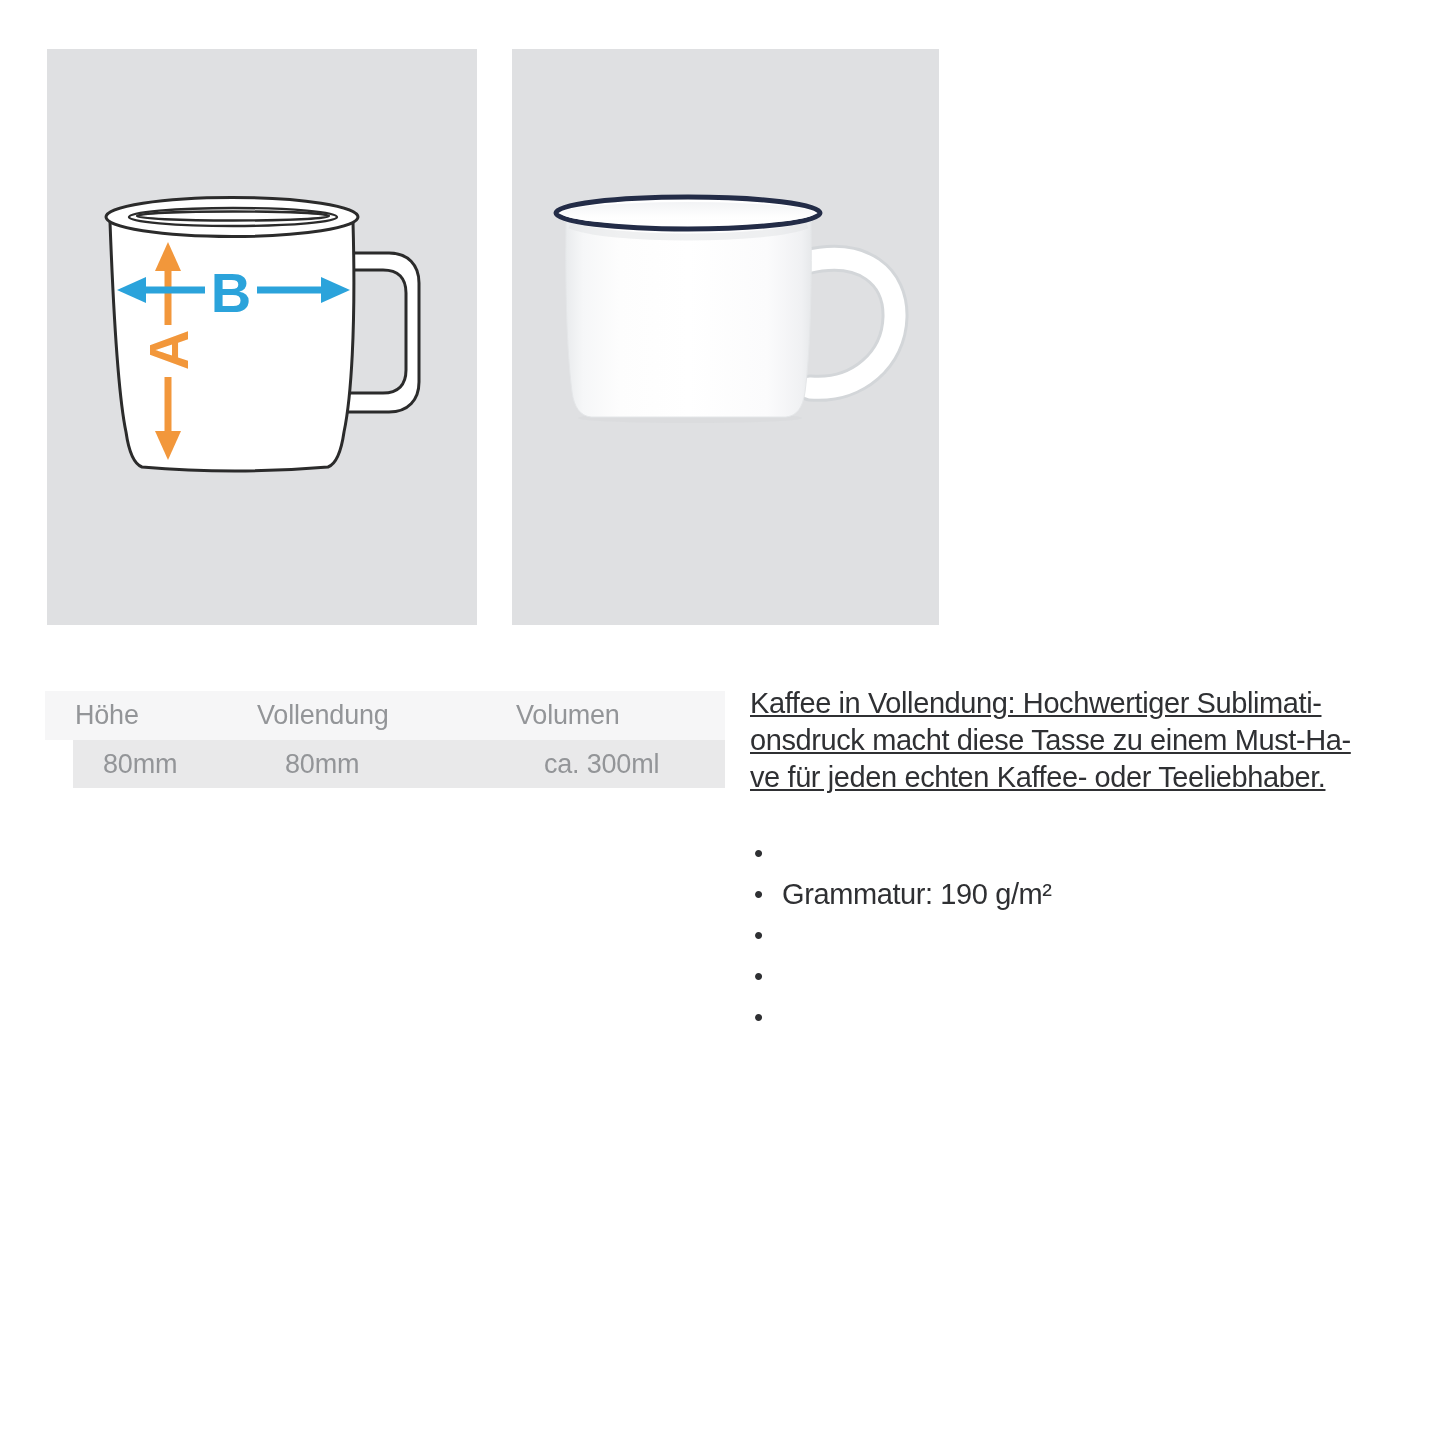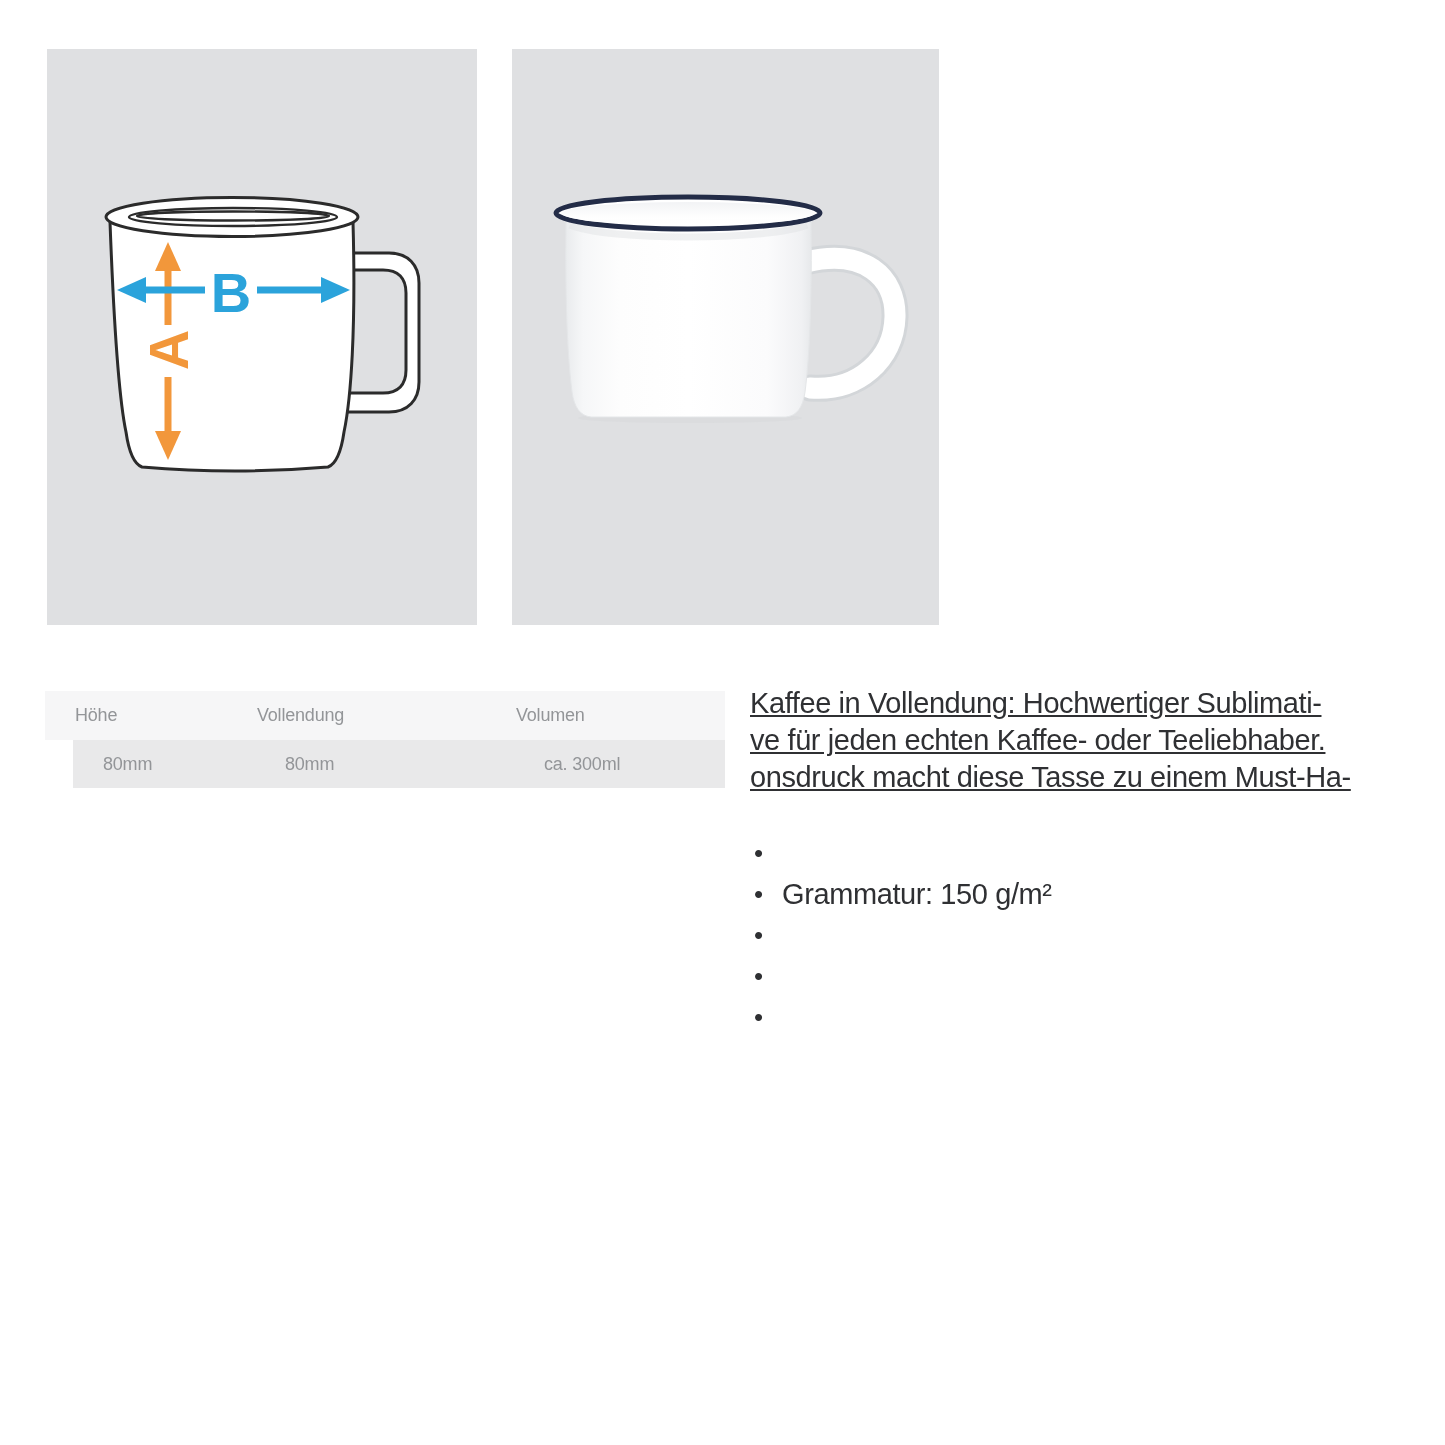--- a/index.html
+++ b/index.html
@@ -30,21 +30,21 @@
   .rim-navy{fill:#ffffff;stroke:var(--rim-navy,#232C47);stroke-width:5;}
   .handle-under{fill:none;stroke:#d3d6d9;stroke-width:27;stroke-linecap:round;}
   .handle-over{fill:none;stroke:#ffffff;stroke-width:21;stroke-linecap:round;}
 
   
   .spec-table{position:absolute;left:45px;top:691px;width:680px;}
   .spec-row{display:grid;grid-template-columns:212px 259px 1fr;align-items:center;}
   .spec-row.header{height:49px;background:var(--table-header-bg,#F6F6F7);}
   .spec-row.values{height:48px;background:var(--table-row-bg,#E9E9EA);margin-left:28px;}
   .spec-cell{
-    color:var(--table-text,#939598);font-size:18px;letter-spacing:-0.2px;white-space:pre;
+    color:var(--table-text,#939598);font-size:27px;letter-spacing:-0.2px;white-space:pre;
   }
   .spec-cell.first{padding-left:30px;}
 
   
   .description{
     position:absolute;left:750px;top:685px;width:680px;
     color:var(--body-text,#2F3033);font-size:29px;letter-spacing:-0.4px;
   }
   .para-line{line-height:37px;white-space:pre;text-decoration:underline;}
   .bullet-list{margin-top:37px;}
@@ -131,30 +131,30 @@
     <div class="spec-row values">
       <div class="spec-cell first">80mm</div>
       <div class="spec-cell">80mm</div>
       <div class="spec-cell">ca. 300ml</div>
     </div>
   </div>
 
   <div class="description">
     <div>
       <div class="para-line">Kaffee in Vollendung: Hochwertiger Sublimati-</div>
+      <div class="para-line">onsdruck macht diese Tasse zu einem Must-Ha-</div>
       <div class="para-line">ve für jeden echten Kaffee- oder Teeliebhaber.</div>
-      <div class="para-line">onsdruck macht diese Tasse zu einem Must-Ha-</div>
     </div>
     <div class="bullet-list">
       <div class="bullet-item">
         <span class="bullet-marker">•</span>
       </div>
       <div class="bullet-item">
         <span class="bullet-marker">•</span>
-        <span class="bullet-text">Grammatur: 150 g/m²</span>
+        <span class="bullet-text">Grammatur: 190 g/m²</span>
       </div>
       <div class="bullet-item">
         <span class="bullet-marker">•</span>
       </div>
       <div class="bullet-item">
         <span class="bullet-marker">•</span>
       </div>
       <div class="bullet-item">
         <span class="bullet-marker">•</span>
       </div>

